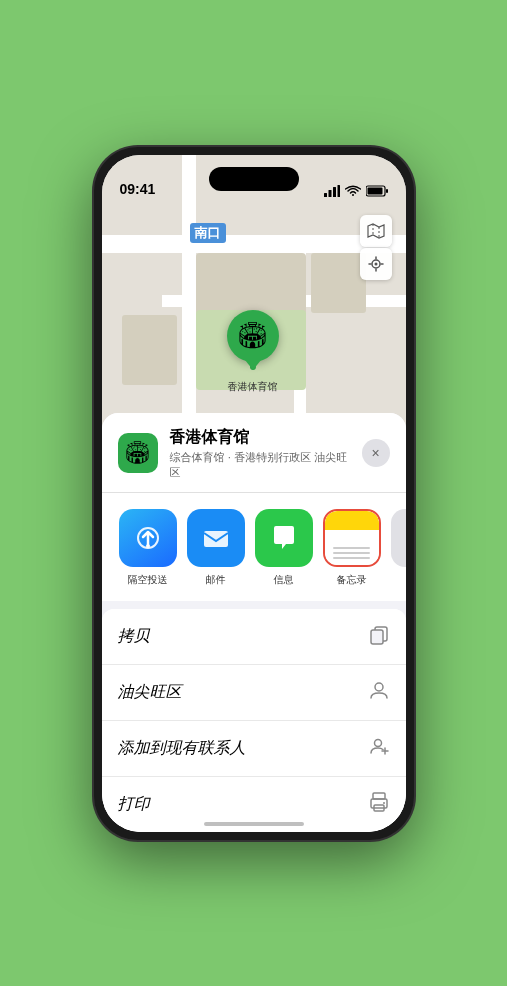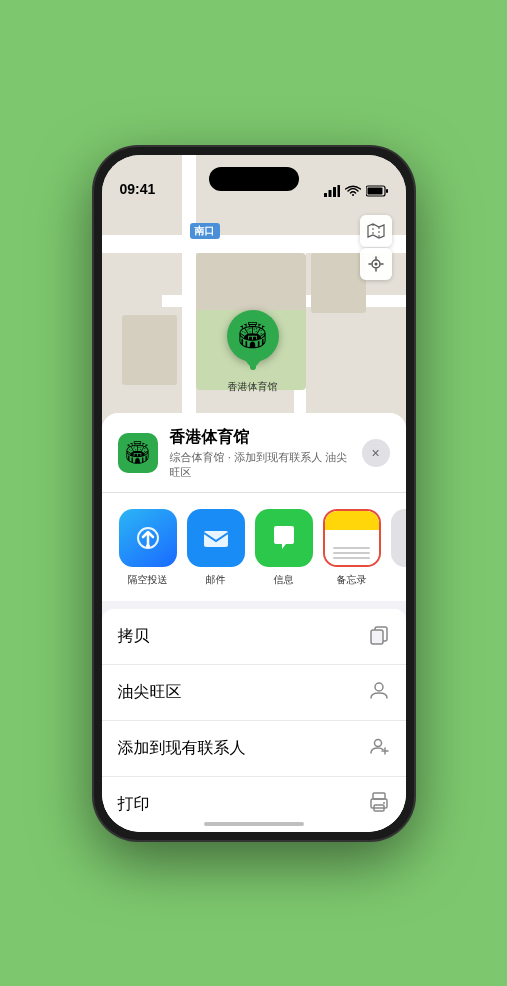--- a/index.html
+++ b/index.html
@@ -163,21 +163,21 @@
       background: #c8dbb0;
       border-radius: 4px;
     }
 
     .map-label-tag {
       position: absolute;
       top: 68px;
       left: 88px;
       background: #4a90d9;
       color: #fff;
-      font-size: 10px;
+      font-size: 13px;
       padding: 1px 5px;
       border-radius: 3px;
       font-weight: 600;
     }
 
     
     .map-controls {
       position: absolute;
       top: 60px;
       right: 14px;
@@ -393,20 +393,21 @@
       background: #fff;
     }
 
     .action-item:last-child {
       border-bottom: none;
     }
 
     .action-label {
       font-size: 16px;
       color: #000;
+      font-style: italic;
     }
 
     .action-icon {
       font-size: 20px;
       color: #666;
     }
 
     
     .home-indicator {
       position: absolute;
@@ -486,21 +487,21 @@
         <div class="pin-label">香港体育馆</div>
       </div>
     </div>
 
     <div class="bottom-sheet">
 
       <div class="venue-header">
         <div class="venue-icon">🏟</div>
         <div class="venue-info">
           <div class="venue-name">香港体育馆</div>
-          <div class="venue-desc">综合体育馆 · 添加到现有联系人 油尖旺区</div>
+          <div class="venue-desc">综合体育馆 · 香港特别行政区 油尖旺区</div>
         </div>
         <div class="venue-close">×</div>
       </div>
 
       <div class="share-row">
 
         <div class="share-item">
           <div class="share-item-icon icon-airdrop">
             <svg width="32" height="32" viewBox="0 0 32 32">
               <circle cx="16" cy="16" r="10" fill="none" stroke="rgba(255,255,255,0.9)" stroke-width="2"></circle>

